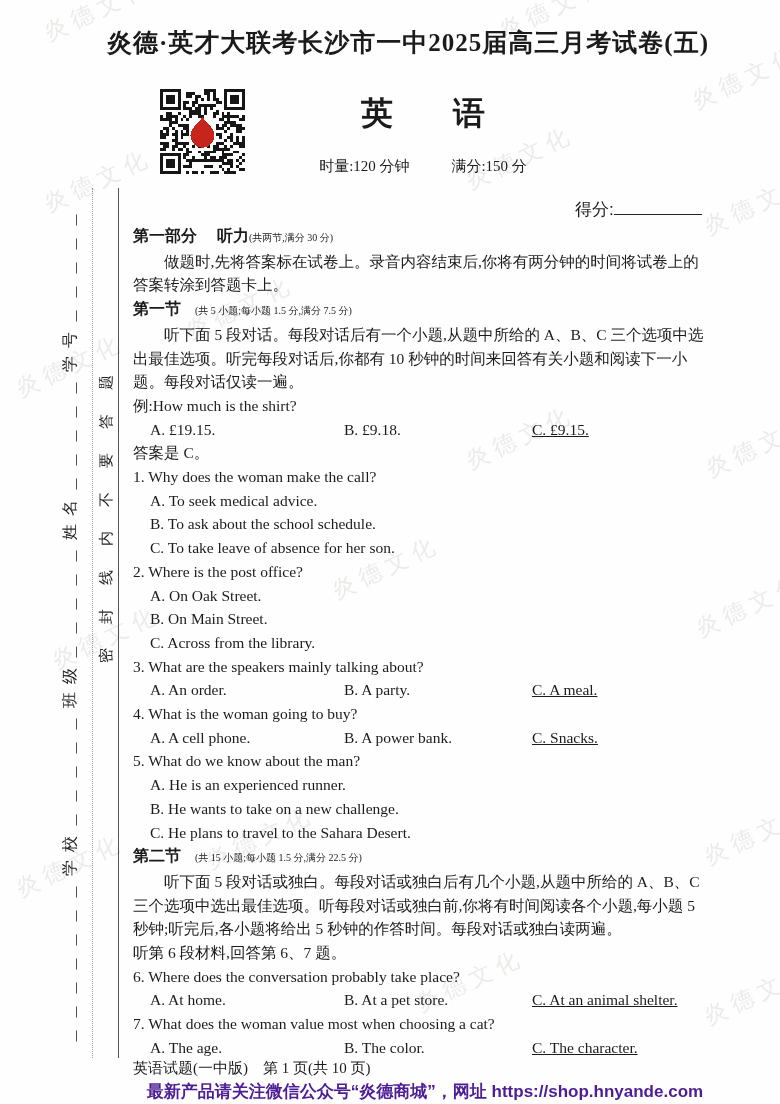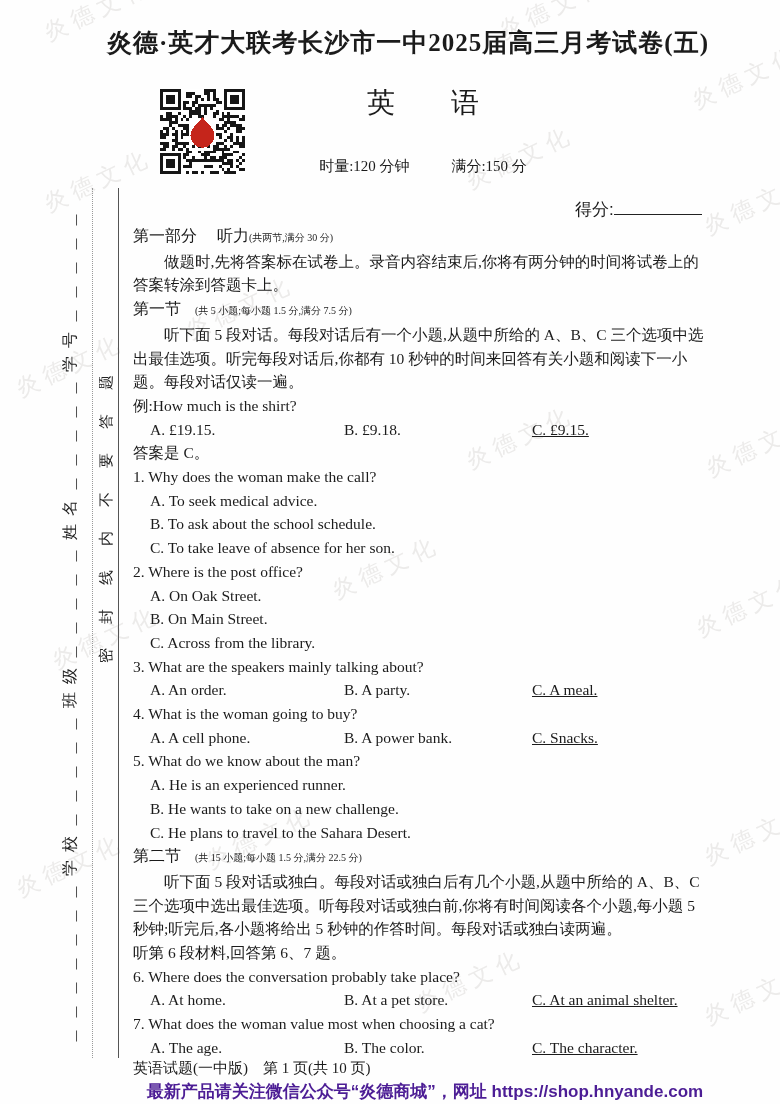--- a/index.html
+++ b/index.html
@@ -14,22 +14,22 @@
     transform:rotate(-25deg); white-space:nowrap; pointer-events:none;
     font-family:"DejaVu Serif",serif;
   }
   .exam-title {
     position:absolute; top:26px; left:0; width:816px; text-align:center;
     font-size:25px; font-weight:bold; letter-spacing:1px;
     font-family:"Liberation Serif","DejaVu Serif",serif;
   }
   .qr-box { position:absolute; left:160px; top:89px; width:85px; height:85px; }
   .subject-title {
-    position:absolute; top:84px; left:133px; width:580px; text-align:center;
-    font-size:28px; font-weight:normal; letter-spacing:14px; text-indent:14px;
+    position:absolute; top:92px; left:133px; width:580px; text-align:center;
+    font-size:32px; font-weight:bold; letter-spacing:14px; text-indent:14px;
   }
   .meta-line {
     position:absolute; top:157px; left:133px; width:580px; text-align:center;
     font-size:15px;
   }
   .meta-line .gap { display:inline-block; width:38px; }
   .score-line { position:absolute; top:198px; left:575px; font-size:17px;
     font-family:"Liberation Sans","DejaVu Sans",sans-serif; font-weight:normal; }
   .score-line .blank { display:inline-block; width:88px; border-bottom:1.5px solid #222;
     height:16px; vertical-align:baseline; }
@@ -46,21 +46,21 @@
   }
   .seal-dotted { position:absolute; left:92px; top:188px; height:870px; width:0;
     border-left:1.5px dotted #999; }
   .seal-solid { position:absolute; left:118px; top:188px; height:870px; width:0;
     border-left:1.5px solid #555; }
   
   .content {
     position:absolute; left:133px; top:224px; width:580px;
     font-size:15.5px; line-height:23.7px;
   }
-  .hd { font-family:"Liberation Sans","DejaVu Sans",sans-serif; font-weight:normal; font-size:16px; }
+  .hd { font-family:"Liberation Sans","DejaVu Sans",sans-serif; font-weight:bold; font-size:16px; }
   .hd-note { font-weight:normal; font-family:"Liberation Serif","DejaVu Serif",serif; font-size:10px; }
   .indent2 { text-indent:2em; }
   .opt-row { position:relative; height:23.7px; }
   .opt-row .oa { position:absolute; left:17px; }
   .opt-row .ob { position:absolute; left:211px;text-align:center; }
   .opt-row .oc { position:absolute; left:399px;text-decoration:underline; }
   .opt-stack { padding-left:17px; }
   .footer-pageinfo {
     position:absolute; top:1059px; left:133px; width:580px; text-align:left; font-size:15px;
   }

